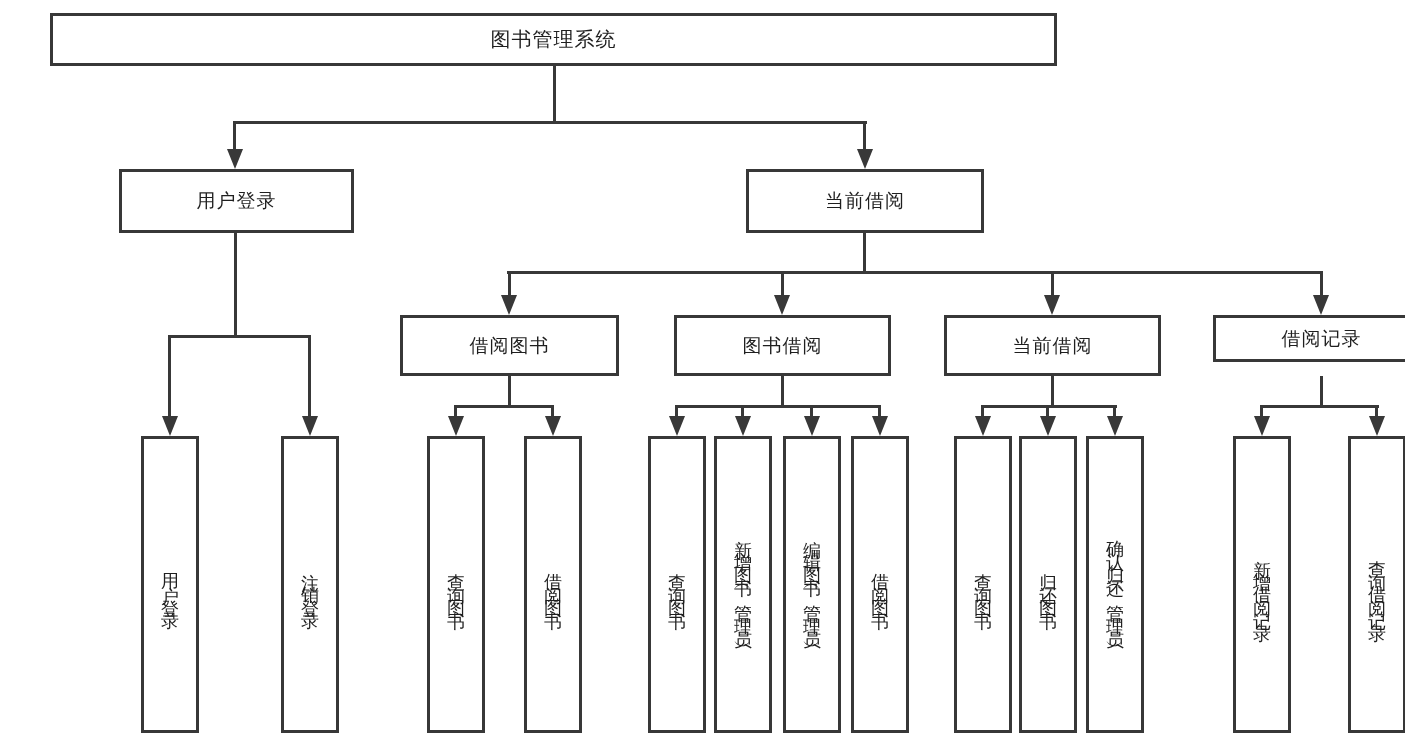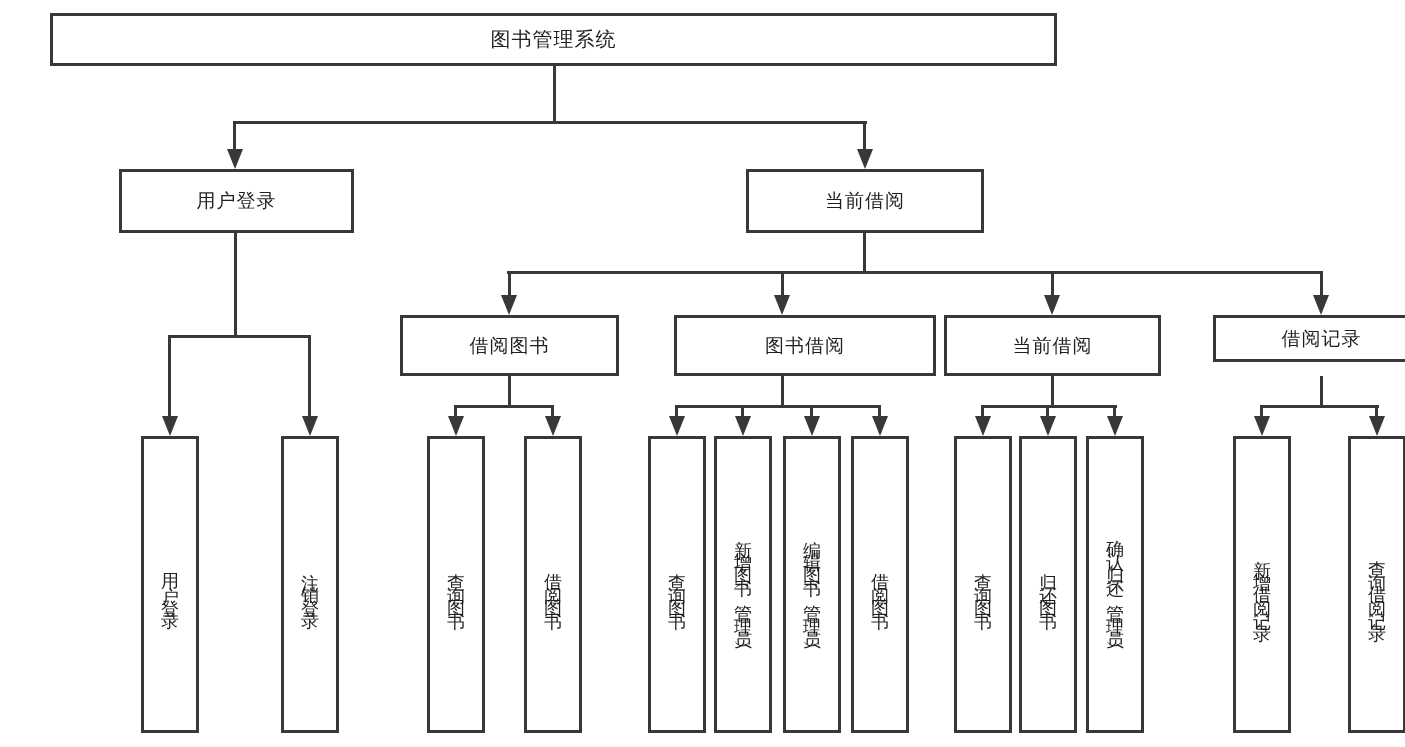--- a/index.html
+++ b/index.html
@@ -47,21 +47,21 @@
   </div>
 
   <div class="hbox" style="left:710px;top:169px;width:238px;height:64px;">
     <span>当前借阅</span>
   </div>
 
   <div class="hbox" style="left:364px;top:315px;width:219px;height:61px;">
     <span>借阅图书</span>
   </div>
 
-  <div class="hbox" style="left:638px;top:315px;width:262px;height:61px;">
+  <div class="hbox" style="left:638px;top:315px;width:217px;height:61px;">
     <span>图书借阅</span>
   </div>
 
   <div class="hbox" style="left:908px;top:315px;width:217px;height:61px;justify-content:center;">
     <span>当前借阅</span>
   </div>
 
   <div class="hbox" style="left:1177px;top:315px;width:217px;height:47px;">
     <span>借阅记录</span>
   </div>

